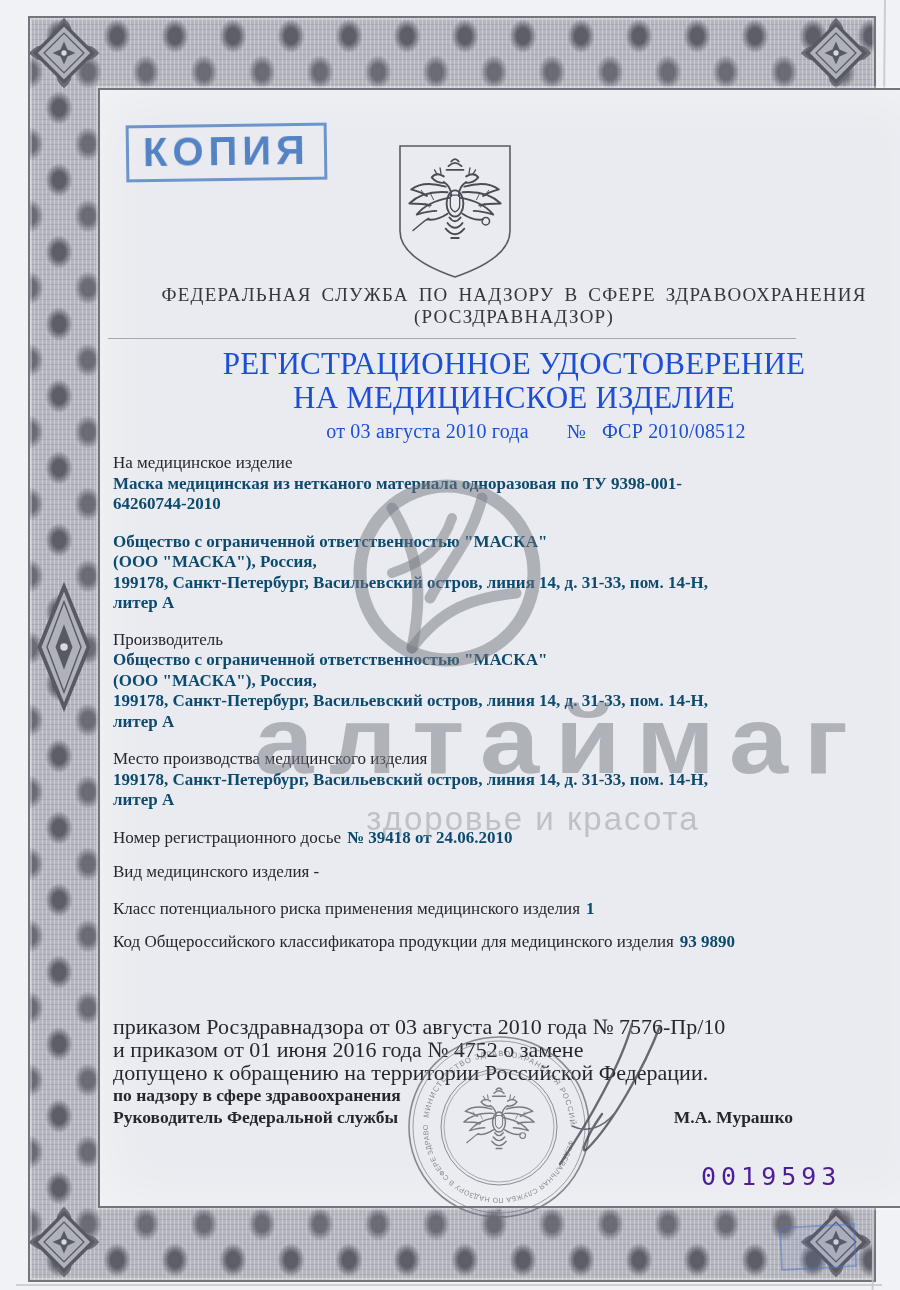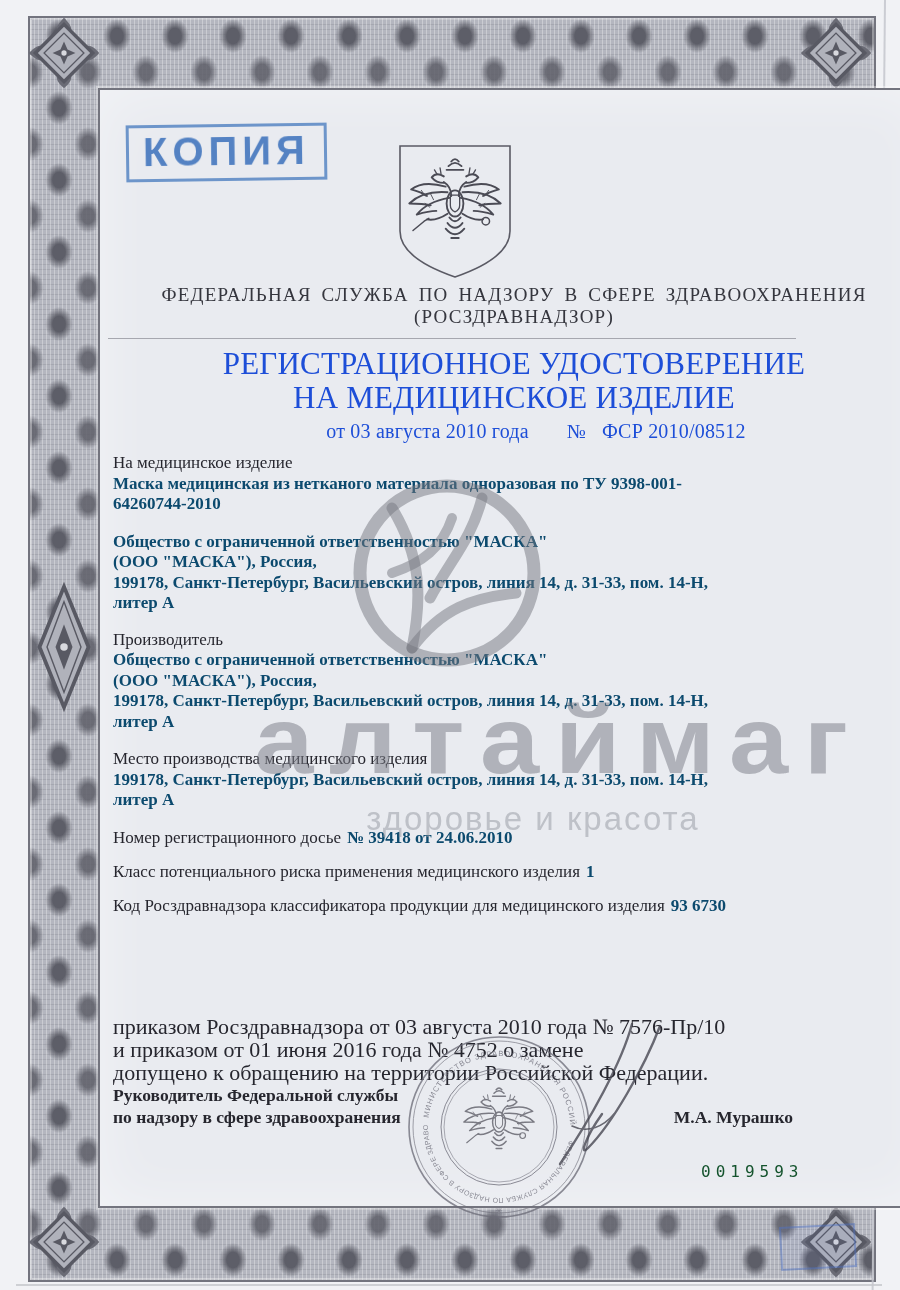--- a/index.html
+++ b/index.html
@@ -39,21 +39,21 @@
   .date-row .sp2{margin-left:16px;}
   .body{position:absolute;left:13px;top:363px;width:690px;font-size:17px;line-height:20.5px;color:#26262e;}
   .body b,.sig b{color:#0c4a6e;}
   .p{margin:0 0 16px 0;}
   .p.m17{margin-bottom:17px;} .p.m14{margin-bottom:14px;} .p.m13{margin-bottom:13px;}
   .bv{margin-left:6px;margin-top:6px;}
   .orders{position:absolute;left:13px;top:925px;width:690px;font-size:22px;line-height:23px;}
   .sig{position:absolute;left:13px;top:995px;width:680px;display:flex;justify-content:space-between;
     align-items:flex-end;font-size:17.5px;line-height:21.5px;font-weight:bold;}
   .serial{position:absolute;left:601px;top:1072px;font-family:"DejaVu Sans Mono",monospace;
-    font-size:16px;letter-spacing:5px;color:#14532d;}
+    font-size:25px;letter-spacing:5px;color:#4c1d95;}
   
   .seal{position:absolute;left:306px;top:944px;width:186px;height:186px;filter:blur(.35px);}
   .autograph{position:absolute;left:438px;top:932px;width:150px;height:148px;}
   
   .wm{position:absolute;inset:0;pointer-events:none;}
   .wm-ring{position:absolute;left:250px;top:386px;width:194px;height:194px;}
   .wm-brand{position:absolute;left:0;top:603px;width:100%;text-align:center;
     font-family:"Liberation Sans",sans-serif;font-weight:bold;font-size:95px;line-height:95px;
     color:rgba(125,127,136,.52);letter-spacing:14px;transform:translateX(45px) scaleX(1.12);}
   .wm-tag{position:absolute;left:0;top:710px;width:100%;text-align:center;
@@ -186,38 +186,41 @@
         <div><b>литер А</b></div>
       </div>
       <div class="p m17">
         <div>Место производства медицинского изделия</div>
         <div><b>199178, Санкт-Петербург, Васильевский остров, линия 14, д. 31-33, пом. 14-Н,</b></div>
         <div><b>литер А</b></div>
       </div>
       <div class="p m14">
         <span>Номер регистрационного досье</span><b class="bv">№ 39418 от 24.06.2010</b>
       </div>
+      <div class="p">
+        <span>Вид медицинского изделия -</span>
+      </div>
       <div class="p m13">
         <span>Класс потенциального риска применения медицинского изделия</span><b class="bv">1</b>
       </div>
       <div class="p">
-        <span>Код Росздравнадзора классификатора продукции для медицинского изделия</span><b class="bv">93 6730</b>
+        <span>Код Общероссийского классификатора продукции для медицинского изделия</span><b class="bv">93 9890</b>
       </div>
     </div>
 
     <div class="orders">
       <div>приказом Росздравнадзора от 03 августа 2010 года № 7576-Пр/10</div>
       <div>и приказом от 01 июня 2016 года № 4752 о замене</div>
       <div>допущено к обращению на территории Российской Федерации.</div>
     </div>
 
     <div class="sig">
       <div>
+        <div>по надзору в сфере здравоохранения</div>
         <div>Руководитель Федеральной службы</div>
-        <div>по надзору в сфере здравоохранения</div>
       </div>
       <div>М.А. Мурашко</div>
     </div>
 
     <svg class="seal" viewBox="0 0 186 186">
       <g opacity=".78">
         <circle cx="93" cy="93" r="90" fill="none" stroke="#6d6d79" stroke-width="1.6"></circle>
         <circle cx="93" cy="93" r="86" fill="none" stroke="#6d6d79" stroke-width=".8"></circle>
         <circle cx="93" cy="93" r="58" fill="none" stroke="#6d6d79" stroke-width="1"></circle>
         <circle cx="93" cy="93" r="55" fill="none" stroke="#6d6d79" stroke-width=".7"></circle>

